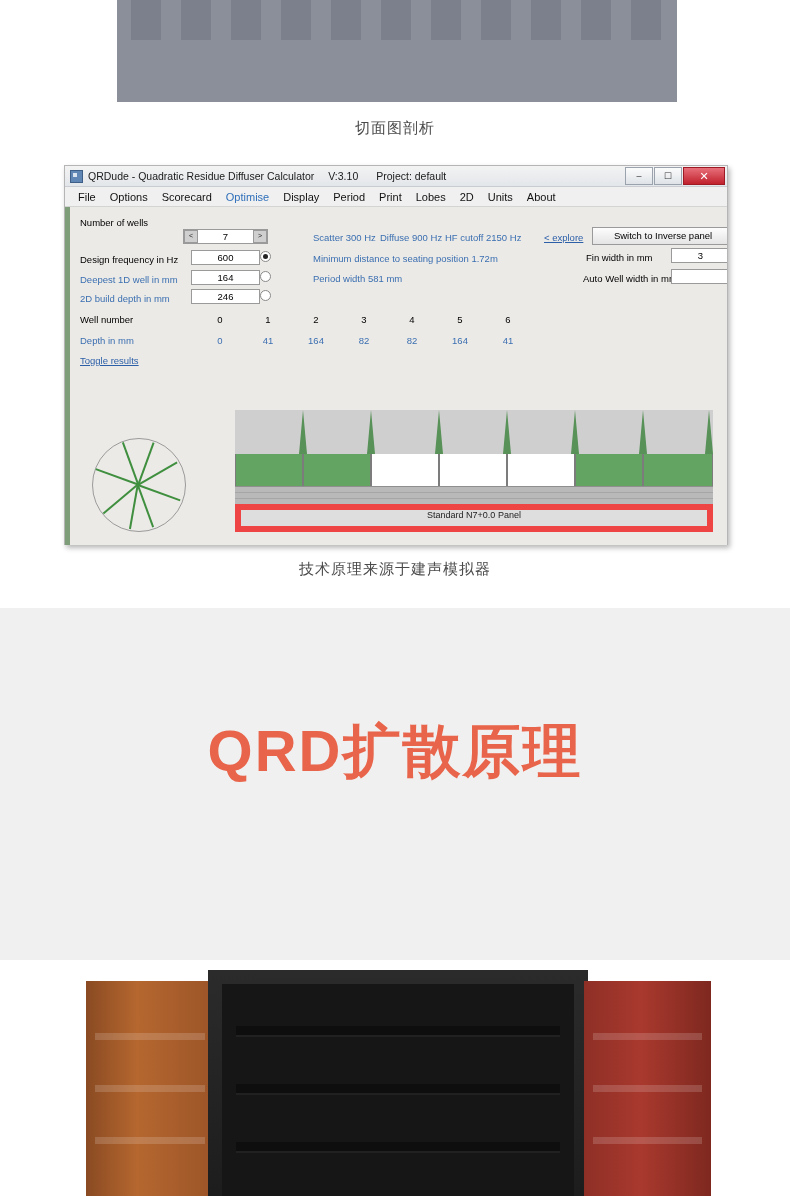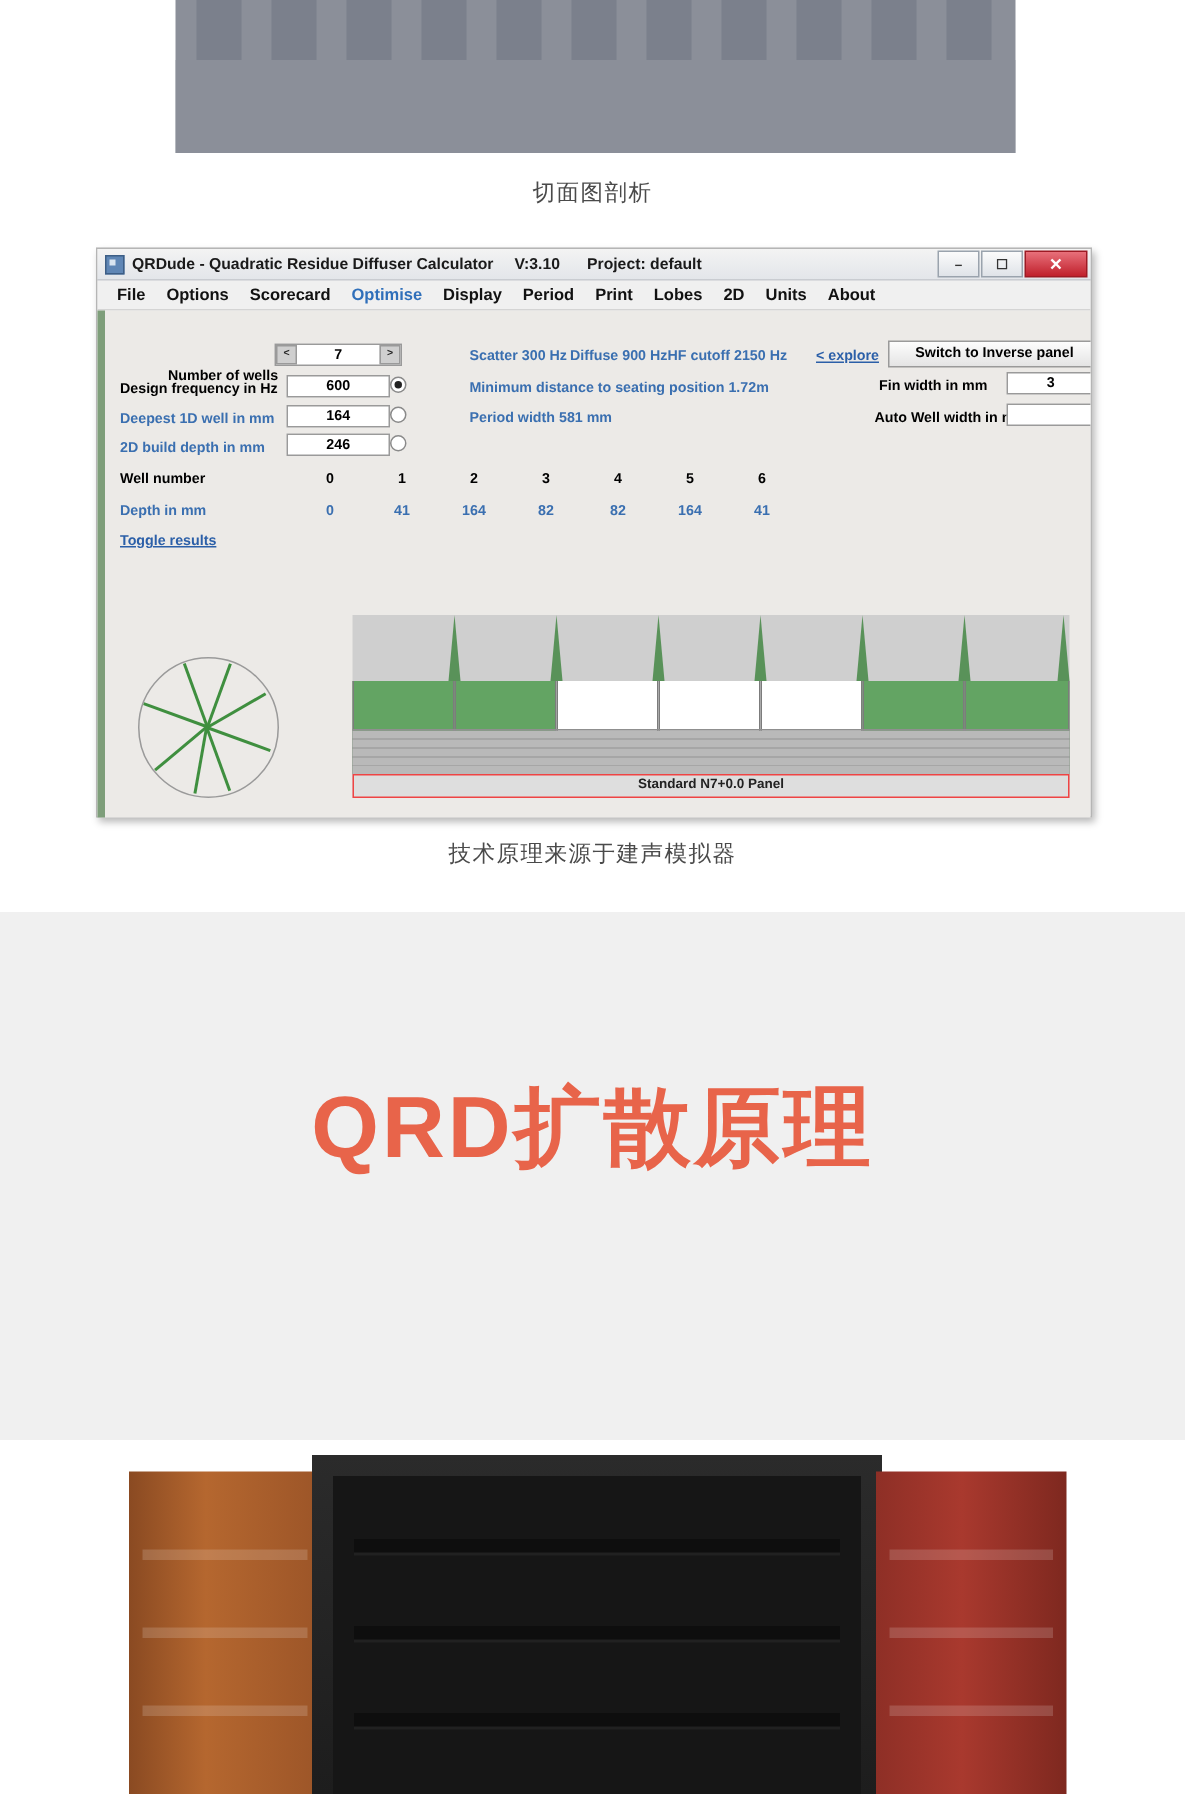--- a/index.html
+++ b/index.html
@@ -65,21 +65,20 @@
     position: absolute;
     left: 64px;
     top: 165px;
     width: 662px;
     height: 378px;
     background: #e9e9e9;
     border: 1px solid #b5b5b5;
     box-shadow: 2px 3px 5px rgba(0,0,0,0.28);
     font-size: 10px;
     color: #000;
-    font-weight: bold;
   }
   .titlebar {
     height: 20px;
     background: linear-gradient(#f3f3f3, #e3e6ea);
     border-bottom: 1px solid #c9ccd1;
     display: flex;
     align-items: center;
     padding: 0 2px 0 5px;
     position: relative;
   }
@@ -249,23 +248,23 @@
     left: 0; bottom: 12px;
     width: 100%;
     height: 33px;
     background: repeating-linear-gradient(#b9b9b9 0 5px, #a6a6a6 5px 6px);
     border-top: 1px solid #8f8f8f;
   }
   .panel-footer {
     position: absolute;
     left: 0; bottom: 0;
     width: 100%;
-    height: 16px;
+    height: 28px;
     background: #dedede;
-    border: 1px solid #ef4444;
+    border: 6px solid #ef4444;
     box-sizing: border-box;
     font-size: 9px;
     text-align: center;
     line-height: 11px;
     color: #222;
   }
 
   .polar {
     position: absolute;
     left: 22px;
@@ -418,21 +417,21 @@
     <span class="menu-item">Period</span>
     <span class="menu-item">Print</span>
     <span class="menu-item">Lobes</span>
     <span class="menu-item">2D</span>
     <span class="menu-item">Units</span>
     <span class="menu-item">About</span>
   </div>
 
   <div class="app-body">
 
-    <span class="lbl" style="left:10px; top:38px;margin-left:32px;">Number of wells</span>
+    <span class="lbl" style="left:10px; top:10px;">Number of wells</span>
     <span class="lbl" style="left:10px; top:47px;">Design frequency in Hz</span>
     <span class="lbl blue" style="left:10px; top:67px;">Deepest 1D well in mm</span>
     <span class="lbl blue" style="left:10px; top:86px;">2D build depth in mm</span>
 
     <div class="spin-box" style="left:113px; top:22px; width:83px;">
       <span class="spin-btn">&lt;</span>
       <span class="spin-val">7</span>
       <span class="spin-btn">&gt;</span>
     </div>
 

